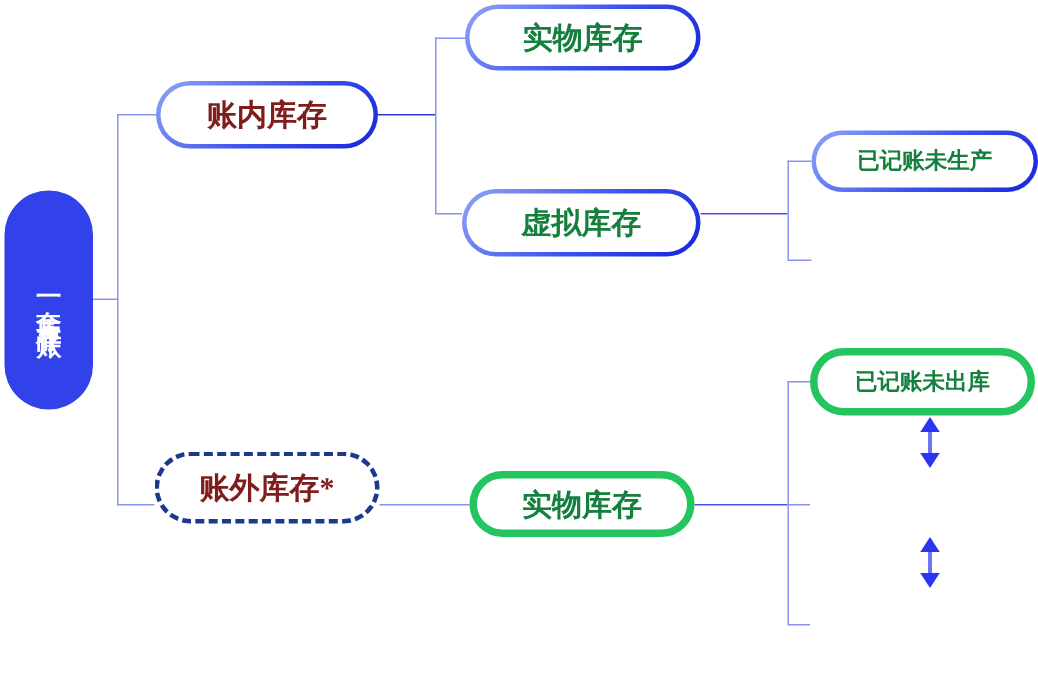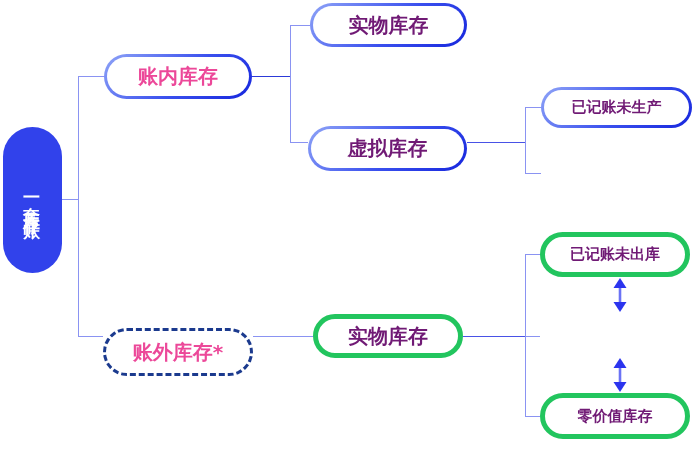--- a/index.html
+++ b/index.html
@@ -29,22 +29,22 @@
   .gpill .inner{
     width:100%;height:100%;background:#ffffff;border-radius:21px;
     display:flex;align-items:center;justify-content:center;
   }
   .npill{
     background:#ffffff;border:5px solid #22c55e;border-radius:23px;text-align:right;
   }
   .dpill{
     background:#ffffff;border:3px dashed #1b3a8e;border-radius:26px;
   }
-  .t-black{color:#ec4899;font-size:20px;}
-  .t-navy{color:#701a75;font-size:20px;}
+  .t-black{color:#7f1d1d;font-size:20px;}
+  .t-navy{color:#15803d;font-size:20px;}
   .t-navy.sm{font-size:15px;}
   .darr{position:absolute;}
 </style>
 </head>
 <body>
 
 <div class="canvas">
 
   <div class="line h" style="left:62px;top:198.5px;width:16px;"></div>
   <div class="line v" style="left:77.5px;top:76px;height:260px;"></div>
@@ -68,21 +68,21 @@
   <div class="pill root" style="left:3px;top:127px;width:59px;height:146px;">
     <span class="txt">一套库存账</span>
   </div>
 
   <div class="pill gpill" style="left:104px;top:54px;width:148px;height:45px;">
     <div class="inner">
       <span class="txt t-black">账内库存</span>
     </div>
   </div>
 
-  <div class="pill dpill" style="left:103px;top:328px;width:150px;height:48px;">
+  <div class="pill dpill" style="left:103px;top:301px;width:150px;height:48px;font-family:Liberation Serif, serif;">
     <span class="txt t-black">账外库存*</span>
   </div>
 
   <div class="pill gpill" style="left:310px;top:3px;width:157px;height:44px;">
     <div class="inner">
       <span class="txt t-navy">实物库存</span>
     </div>
   </div>
 
   <div class="pill gpill" style="left:308px;top:126px;width:159px;height:45px;">
@@ -100,23 +100,20 @@
 
   <div class="pill npill" style="left:313px;top:314px;width:150px;height:44px;">
     <span class="txt t-navy">实物库存</span>
   </div>
 
   <div class="pill npill" style="left:540px;top:232px;width:150px;height:45px;">
     <span class="txt t-navy sm">已记账未出库</span>
   </div>
 
 
-  <div class="pill npill" style="left:540px;top:393px;width:150px;height:46px;">
-    <span class="txt t-navy sm">零价值库存</span>
-  </div>
 
   <svg class="darr" style="left:609px;top:278px;" width="22" height="34" viewBox="0 0 22 34">
     <line x1="11" y1="8" x2="11" y2="26" stroke="#6b73f5" stroke-width="2.6"></line>
     <polygon points="11,0 4.5,10 17.5,10" fill="#2b34ee"></polygon>
     <polygon points="11,34 4.5,24 17.5,24" fill="#2b34ee"></polygon>
   </svg>
 
   <svg class="darr" style="left:609px;top:358px;" width="22" height="34" viewBox="0 0 22 34">
     <line x1="11" y1="8" x2="11" y2="26" stroke="#6b73f5" stroke-width="2.6"></line>
     <polygon points="11,0 4.5,10 17.5,10" fill="#2b34ee"></polygon>

